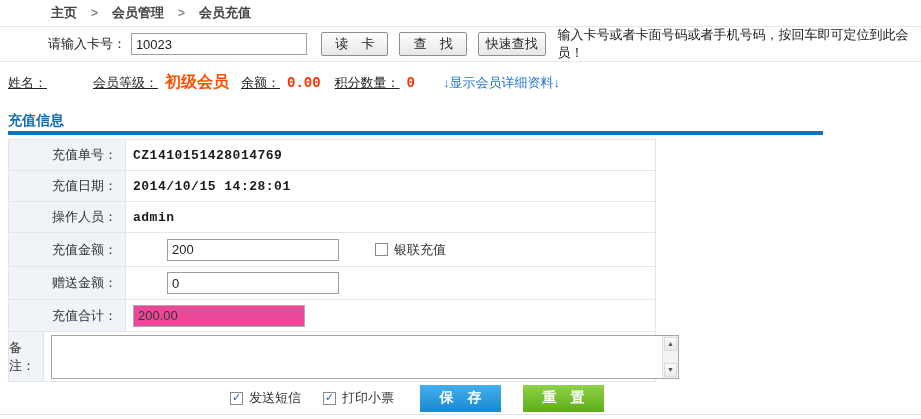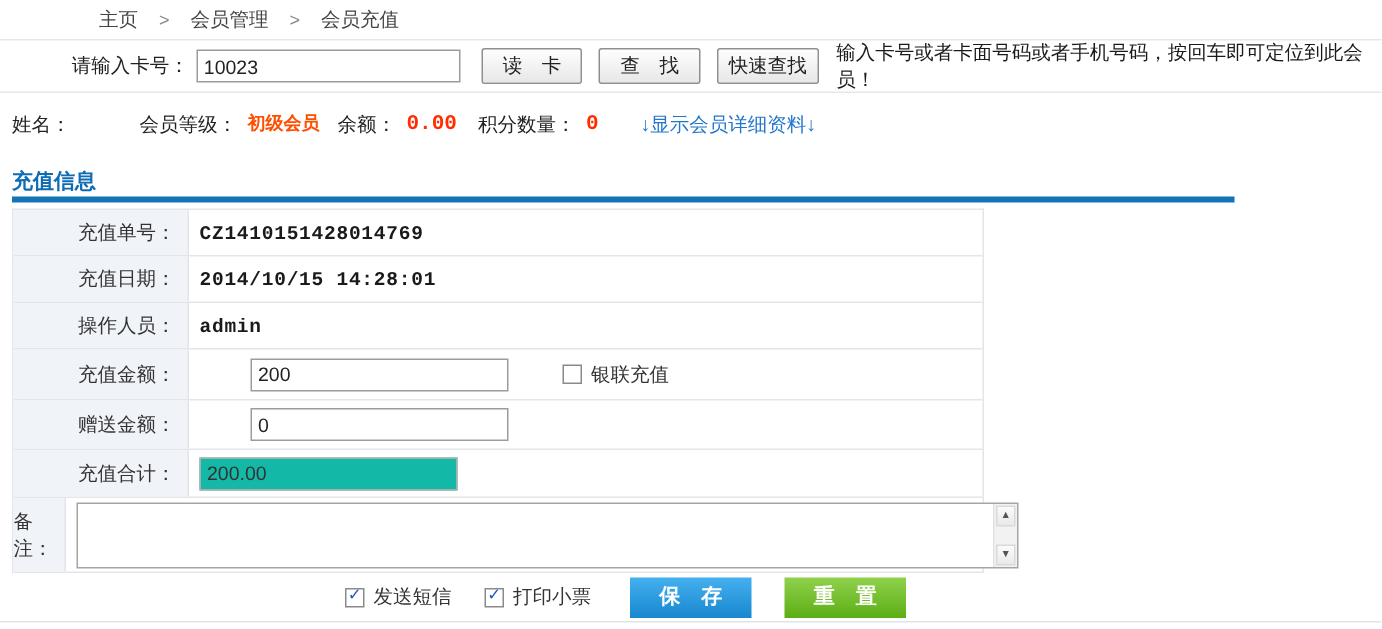--- a/index.html
+++ b/index.html
@@ -1,53 +1,53 @@
 <!DOCTYPE html>
 <html><head>
 <meta charset="utf-8">
 <style>
   * { margin:0; padding:0; box-sizing:border-box; }
   body { font-family:"Liberation Sans","DejaVu Sans",sans-serif; font-size:13px; color:#333; background:#fff; }
   .page { position:relative; width:921px; height:419px; background:#fff; overflow:hidden; }
 
   
-  .breadcrumb-bar { height:27px; display:flex; align-items:center; padding-left:66px; border-bottom:1px solid #e7e7e7; color:#444; }
+  .breadcrumb-bar { height:27px; display:flex; align-items:center; padding-left:51px; border-bottom:1px solid #e7e7e7; color:#444;font-weight:bold; }
   .bc-item { cursor:pointer; }
   .bc-sep { color:#888; margin:0 14px; font-size:12px; }
 
   
   .search-bar { height:35px; display:flex; align-items:center; border-bottom:1px solid #e7e7e7;padding-left:15px; }
   .search-label { width:115px; text-align:right; color:#222; }
   .text-input { border:1px solid #9c9c9c; height:22px; padding:0 4px; font-size:13px; font-family:"Liberation Sans",sans-serif; color:#222; outline:none; }
   .card-input { width:176px; margin-left:5px; }
   .gray-btn { margin-left:11px; width:70px; height:24px; background:linear-gradient(#fefefe,#e7e7e7); border:1px solid #8f8f8f; border-radius:2px; font-size:13px; color:#222; cursor:pointer; font-family:"Liberation Sans",sans-serif; }
   .gray-btn:first-of-type { margin-left:14px; }
   .hint { margin-left:12px; color:#1a1a1a; }
 
   
   .member-bar { height:41px; display:flex; align-items:center; padding-left:8px; }
-  .m-lbl { color:#222; }
+  .m-lbl { color:#222;text-decoration:underline; }
   .lbl-level { margin-left:46px; }
-  .level-value { color:#ff4e00; font-weight:bold; font-size:12px; margin:0 12px 0 7px; }
+  .level-value { color:#ff4e00; font-weight:bold; font-size:16px; margin:0 12px 0 7px; }
   .red-value { color:#ff2d00; font-weight:bold; font-family:"Liberation Mono","DejaVu Sans Mono",monospace; font-size:14px; margin:0 14px 0 7px; }
   .detail-link { color:#2577cd; margin-left:14px; cursor:pointer; }
 
   
   .section-title { margin:9px 0 2px 8px; color:#0e6cb4; font-weight:bold; font-size:14px; height:17px; }
   .blue-bar { width:815px; height:4px; background:#1273b8; margin-left:8px; }
 
   
   .form-table { width:648px; margin:4px 0 0 8px; border:1px solid #e2e6ec; border-bottom:none; }
   .frow { display:flex; border-bottom:1px solid #e2e6ec; }
   .h31 { height:31px; } .h34 { height:34px; } .h33 { height:33px; } .h32 { height:32px; } .h50 { height:50px; }
   .flabel { width:117px; background:#f0f3f8; border-right:1px solid #e2e6ec; display:flex; align-items:center; justify-content:flex-end; padding-right:8px; color:#333; }
   .fvalue { flex:1; display:flex; align-items:center; padding-left:7px; }
   .mono { font-family:"Liberation Mono","DejaVu Sans Mono",monospace; font-weight:bold; font-size:13px; color:#1a1a1a; letter-spacing:0.5px; }
   .amount-input, .gift-input { width:172px;margin-left:34px; }
-  .total-input { width:172px; background:#14b8a6; border:1px solid #adadad; color:#333; }
+  .total-input { width:172px; background:#ec4899; border:1px solid #adadad; color:#333; }
 
   
   .cb-label { display:inline-flex; align-items:center; cursor:pointer; color:#333; }
   .checkbox { width:13px; height:13px; border:1px solid #8a8a8a; background:#fff; display:inline-flex; align-items:center; justify-content:center; margin-right:6px; }
   .checkbox .check { color:#2356c5; font-size:11px; font-weight:bold; line-height:1; margin-top:-1px; }
   .unionpay { margin-left:36px; }
 
   
   .textarea-wrap { width:628px; height:44px; border:1px solid #a5a5a5; background:#fff; display:flex; }
   .textarea-wrap textarea { flex:1; border:none; outline:none; resize:none; font:13px "Liberation Sans",sans-serif; padding:3px 4px; }

